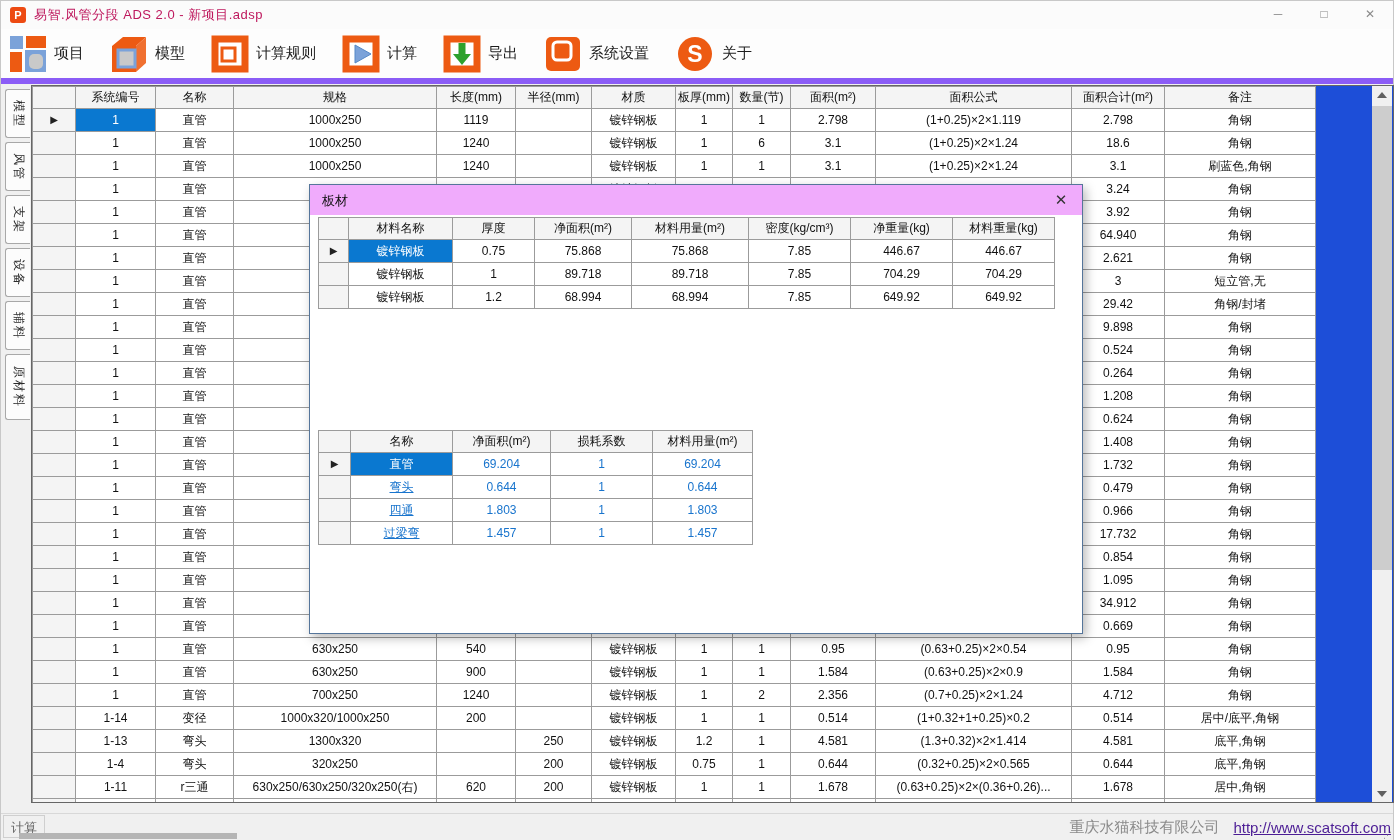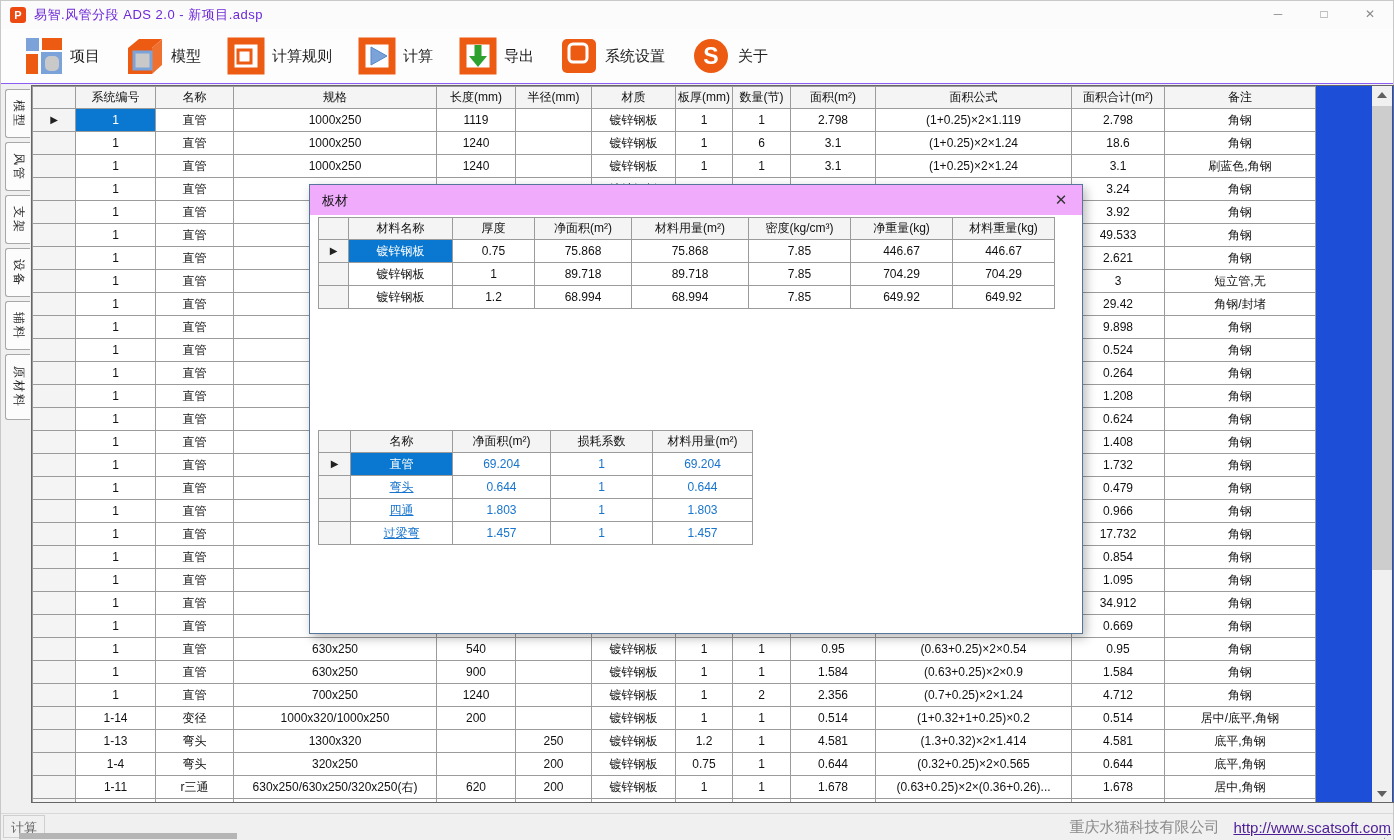--- a/index.html
+++ b/index.html
@@ -2,26 +2,26 @@
 <html><head>
 <meta charset="utf-8">
 <style>
   html,body{margin:0;padding:0;}
   body{width:1394px;height:840px;position:relative;font-family:"Liberation Sans","DejaVu Sans",sans-serif;background:#f0f0f0;overflow:hidden;}
   .window{position:absolute;left:0;top:0;width:1392px;height:838px;border:1px solid #c8c8c8;background:#f0f0f0;}
 
   
   .titlebar{position:absolute;left:0;top:0;width:1392px;height:28px;background:#fbfbfb;display:flex;align-items:center;}
   .app-icon{width:16px;height:16px;margin-left:9px;border-radius:3px;background:#ed4a12;color:#fff;font-size:11px;font-weight:bold;text-align:center;line-height:16px;}
-  .title-text{margin-left:8px;font-size:13px;color:#6d28d9;letter-spacing:.5px;text-align:center;}
+  .title-text{margin-left:8px;font-size:13px;color:#be185d;letter-spacing:.5px;text-align:center;}
   .win-controls{position:absolute;right:0;top:0;height:28px;display:flex;}
   .win-btn{width:46px;height:28px;text-align:center;line-height:26px;color:#8a8a8a;font-size:12px;}
 
   
-  .toolbar{position:absolute;left:0;top:28px;width:1392px;height:55px;background:#fdfdfd;border-bottom:1px solid #8b5cf6;display:flex;align-items:center;padding-left:24px;box-sizing:border-box;gap:26px;}
+  .toolbar{position:absolute;left:0;top:28px;width:1392px;height:55px;background:#fdfdfd;border-bottom:6px solid #8b5cf6;display:flex;align-items:center;padding-left:8px;box-sizing:border-box;gap:26px;}
   .tool-item{display:flex;align-items:center;gap:7px;cursor:default;}
   .tool-item svg{display:block;}
   .tool-label{font-size:15px;color:#1d1d1d;}
 
   
   .tabstrip{position:absolute;left:0;top:84px;width:30px;height:718px;background:#f0f0f0;}
   .side-tab{width:25px;margin-left:4px;margin-top:4px;background:#fcfcfc;border:1px solid #a8a8a8;border-right:none;border-radius:3px 0 0 3px;display:flex;align-items:center;justify-content:center;box-sizing:border-box;}
   .side-tab span{writing-mode:vertical-rl;text-orientation:sideways;font-size:12px;color:#2a2a2a;letter-spacing:2px;}
   .h48{height:49px;} .h66{height:66px;}
 
@@ -285,21 +285,21 @@
             <td>1</td>
             <td>直管</td>
             <td></td>
             <td></td>
             <td></td>
             <td></td>
             <td></td>
             <td></td>
             <td></td>
             <td></td>
-            <td>49.533</td>
+            <td>64.940</td>
             <td>角钢</td>
           </tr>
           <tr>
             <td class="ind"></td>
             <td>1</td>
             <td>直管</td>
             <td></td>
             <td></td>
             <td></td>
             <td></td>

